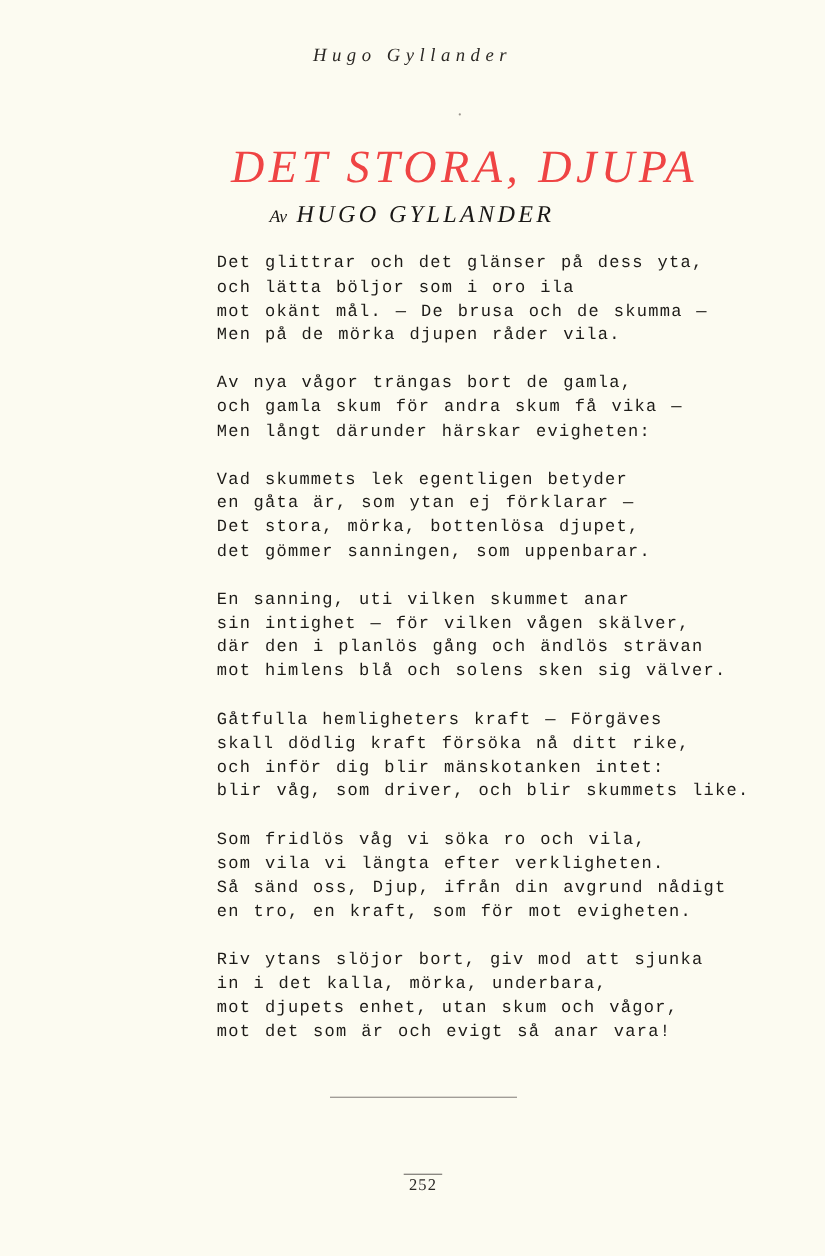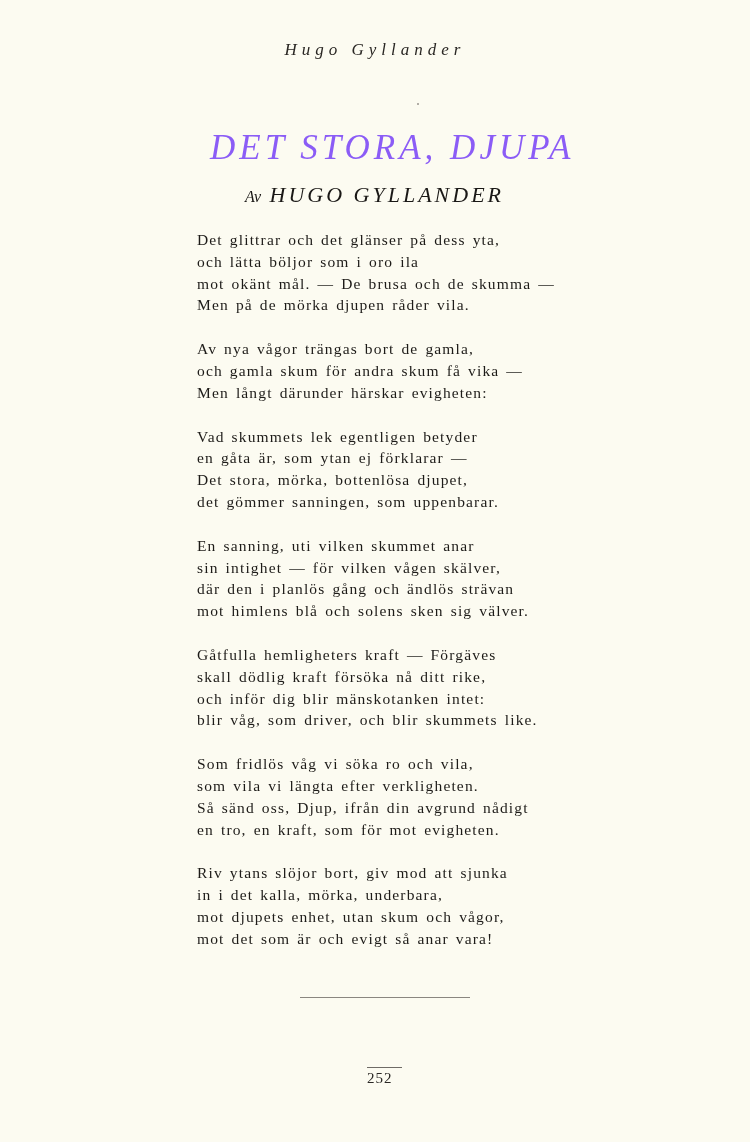--- a/index.html
+++ b/index.html
@@ -31,24 +31,24 @@
       letter-spacing: 5px;
       color: #2a2724;
     }
     .title {
       position: absolute;
       top: 128px;
       left: 210px;
       width: 360px;
       font-family: "Liberation Serif", "DejaVu Serif", serif;
       font-style: italic;
-      font-size: 35px;
+      font-size: 42px;
       letter-spacing: 4px;
       white-space: nowrap;
-      color: #8b5cf6;
+      color: #ef4444;
     }
     .byline {
       position: absolute;
       top: 182px;
       left: 245px;
       font-family: "Liberation Serif", "DejaVu Serif", serif;
       font-style: italic;
       font-size: 22px;
       letter-spacing: 3px;
       white-space: nowrap;
@@ -63,20 +63,21 @@
       top: 229px;
       left: 197px;
       font-family: "Liberation Serif", "DejaVu Serif", serif;
       font-size: 15.5px;
       letter-spacing: 1.15px;
       word-spacing: 2px;
       color: #1d1b18;
     }
     .stanza {
       margin: 0 0 22px 0;
+      font-family: Liberation Mono, monospace;
     }
     .line {
       height: 21.8px;
       line-height: 21.8px;
       white-space: nowrap;
     }
     .rule {
       position: absolute;
       top: 997px;
       left: 300px;
@@ -90,21 +91,21 @@
       left: 367px;
       width: 35px;
       height: 0;
       border-top: 1px solid #6f6b66;
     }
     .folio {
       position: absolute;
       top: 1070px;
       left: 367px;
       width: 35px;
-      text-align: left;
+      text-align: center;
       font-family: "Liberation Serif", "DejaVu Serif", serif;
       font-size: 15px;
       letter-spacing: 1px;
       color: #2a2724;
     }
     .speck {
       position: absolute;
       top: 103px;
       left: 417px;
       width: 2px;

